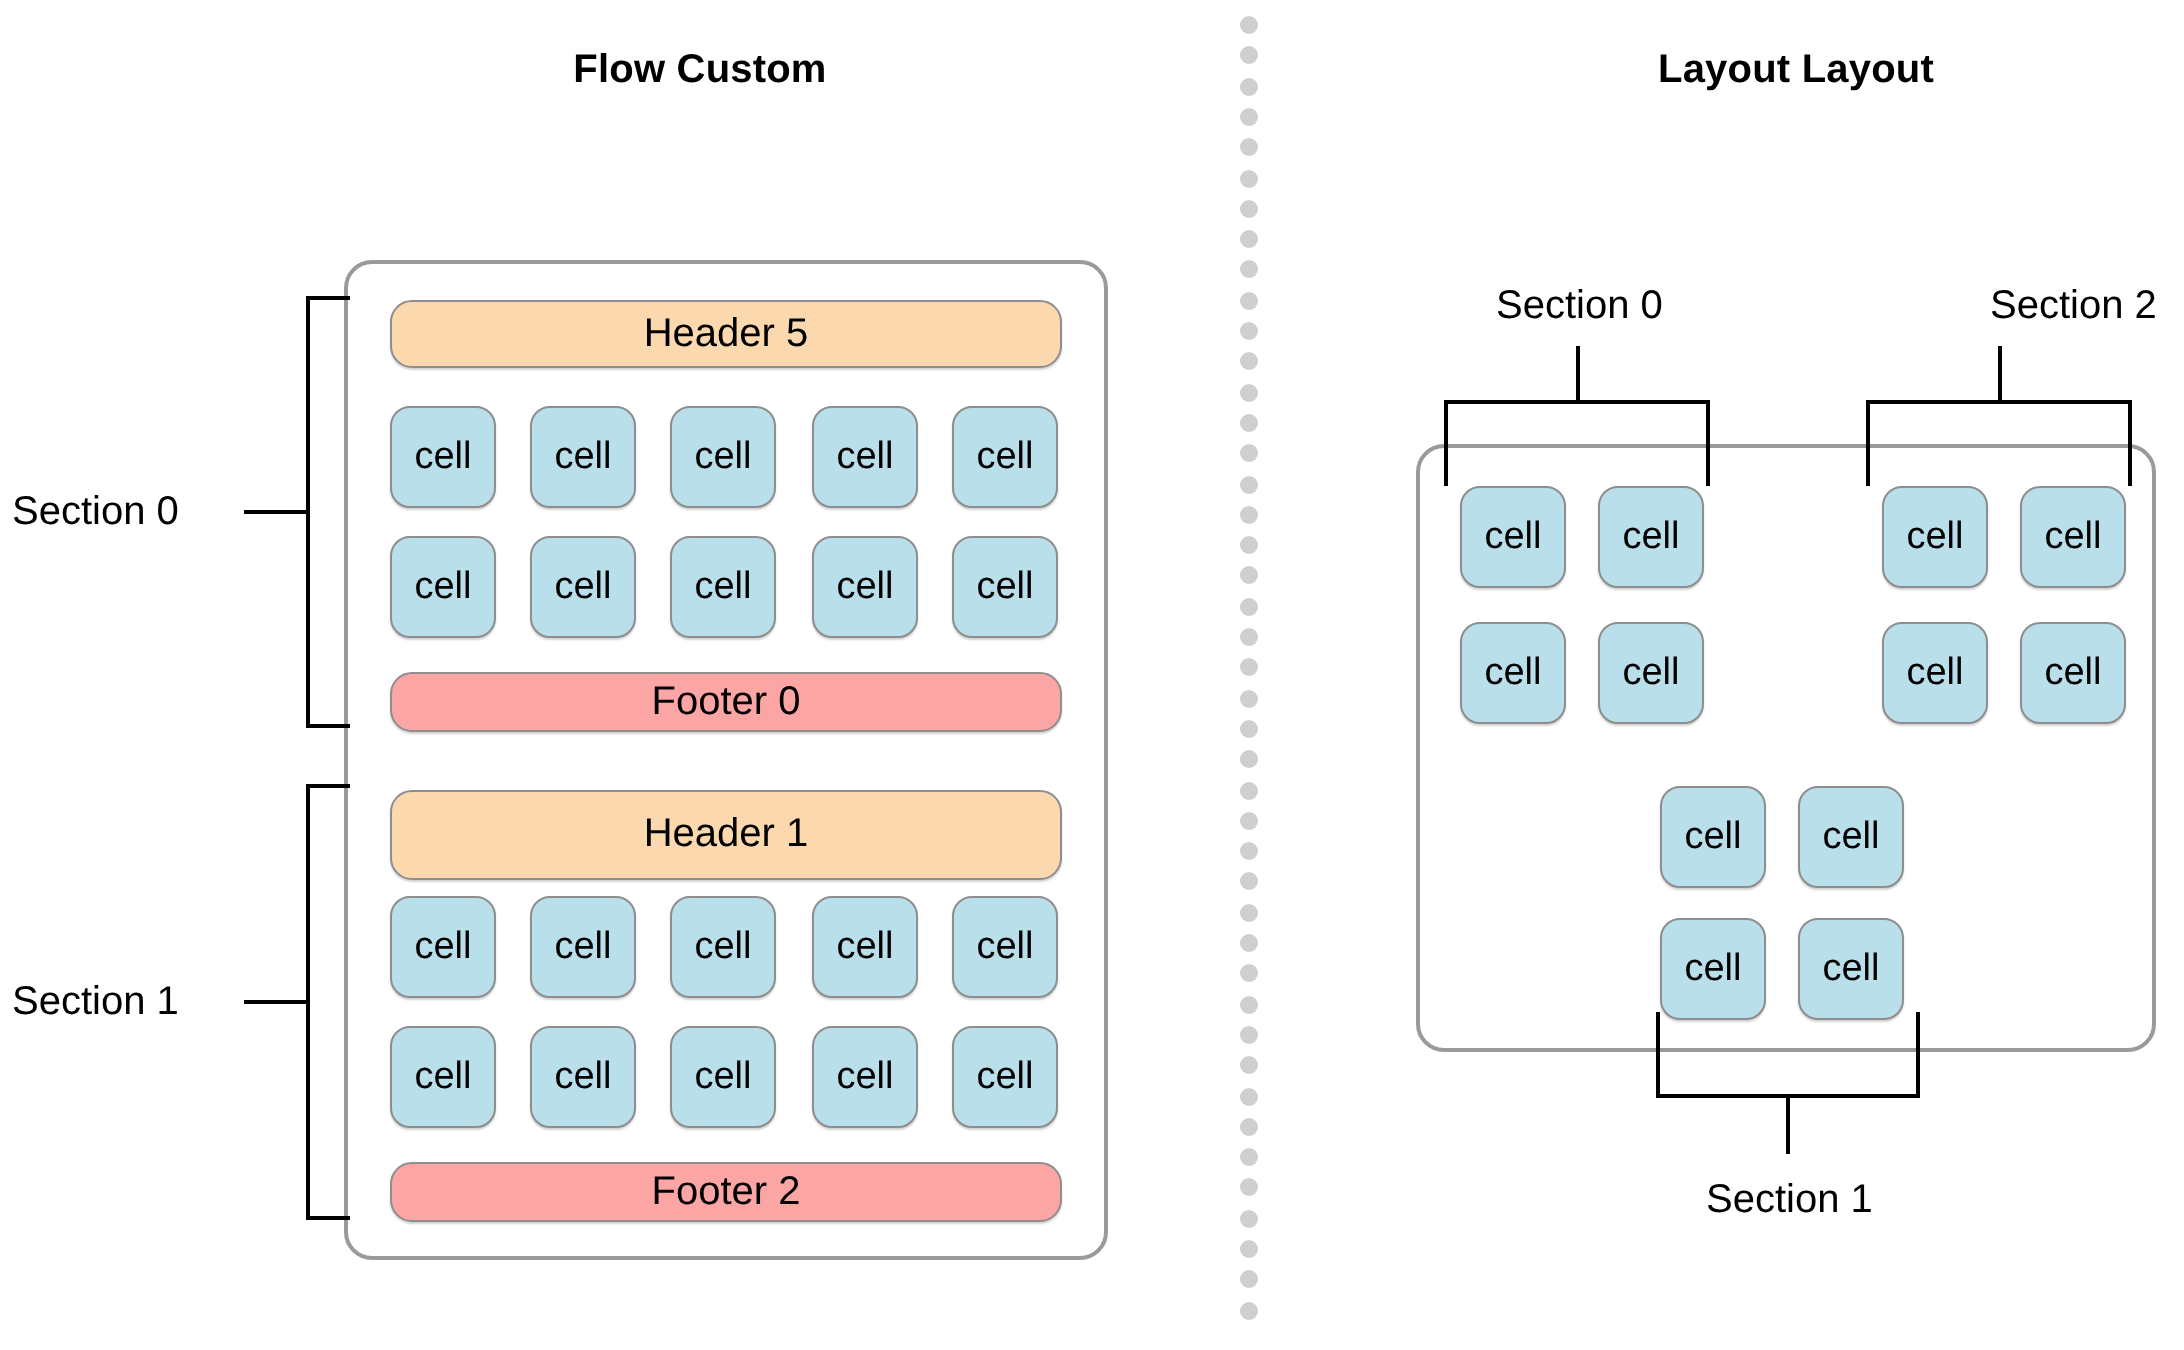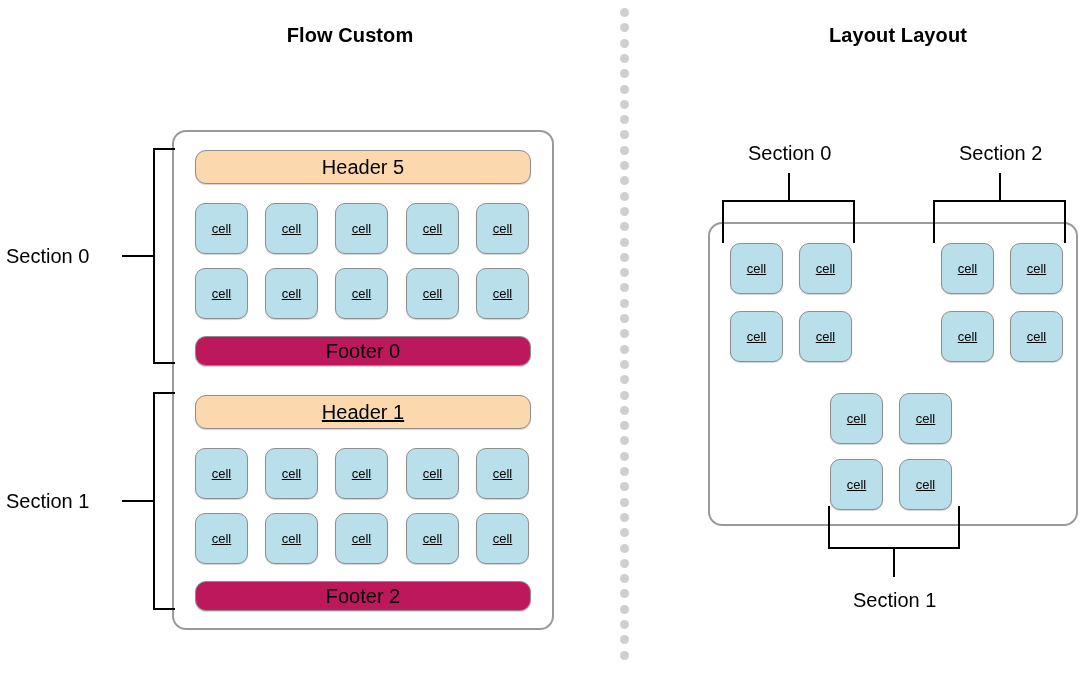--- a/index.html
+++ b/index.html
@@ -43,37 +43,36 @@
   #custom-container{left:708px;top:222px;width:370px;height:304px;}
 
   
   .cell{
     position:absolute;
     box-sizing:border-box;
     background:#b9dfeb;
     border:1.5px solid #8e8e8e;
     border-radius:10px;
     display:flex;align-items:center;justify-content:center;
-    font-size:13px;
+    font-size:19px;
     color:#000;
     box-shadow:0 1px 1px rgba(0,0,0,0.18);
-    text-decoration:underline;
   }
   .bar{
     position:absolute;
     box-sizing:border-box;
     border:1.5px solid #8e8e8e;
     border-radius:11px;
     display:flex;align-items:center;justify-content:center;
     font-size:20px;
     color:#000;
     box-shadow:0 1px 1px rgba(0,0,0,0.18);
   }
   .bar.header{background:#fbd8ae;}
-  .bar.footer{background:#be185d;}
+  .bar.footer{background:#fca5a5;}
 
   
   .bracket-left{          
     position:absolute;
     border:2.5px solid #000;
     border-right:none;
     box-sizing:border-box;
   }
   .bracket-top{           
     position:absolute;
@@ -169,21 +168,21 @@
 <div class="cell" style="left:335px;top:268px;width:53px;height:51px;">cell</div>
 <div class="cell" style="left:406px;top:268px;width:53px;height:51px;">cell</div>
 <div class="cell" style="left:476px;top:268px;width:53px;height:51px;">cell</div>
 
 <div class="bar footer" style="left:195px;top:336px;width:336px;height:30px;">Footer 0</div>
 
 <div class="bracket-left" style="left:153px;top:392px;width:22px;height:218px;"></div>
 <div class="stem-h" style="left:122px;top:500px;width:32px;"></div>
 <div class="brk-label" style="left:6px;top:490px;">Section 1</div>
 
-<div class="bar header" style="left:195px;top:395px;width:336px;height:34px;text-decoration:underline;">Header 1</div>
+<div class="bar header" style="left:195px;top:395px;width:336px;height:45px;">Header 1</div>
 
 <div class="cell" style="left:195px;top:448px;width:53px;height:51px;">cell</div>
 <div class="cell" style="left:265px;top:448px;width:53px;height:51px;">cell</div>
 <div class="cell" style="left:335px;top:448px;width:53px;height:51px;">cell</div>
 <div class="cell" style="left:406px;top:448px;width:53px;height:51px;">cell</div>
 <div class="cell" style="left:476px;top:448px;width:53px;height:51px;">cell</div>
 
 <div class="cell" style="left:195px;top:513px;width:53px;height:51px;">cell</div>
 <div class="cell" style="left:265px;top:513px;width:53px;height:51px;">cell</div>
 <div class="cell" style="left:335px;top:513px;width:53px;height:51px;">cell</div>
@@ -198,21 +197,21 @@
 <div class="stem-v" style="left:788px;top:173px;height:28px;"></div>
 <div class="brk-label" style="left:748px;top:142px;">Section 0</div>
 
 <div class="cell" style="left:730px;top:243px;width:53px;height:51px;">cell</div>
 <div class="cell" style="left:799px;top:243px;width:53px;height:51px;">cell</div>
 <div class="cell" style="left:730px;top:311px;width:53px;height:51px;">cell</div>
 <div class="cell" style="left:799px;top:311px;width:53px;height:51px;">cell</div>
 
 <div class="bracket-top" style="left:933px;top:200px;width:133px;height:43px;"></div>
 <div class="stem-v" style="left:999px;top:173px;height:28px;"></div>
-<div class="brk-label" style="left:959px;top:142px;">Section 2</div>
+<div class="brk-label" style="left:995px;top:142px;">Section 2</div>
 
 <div class="cell" style="left:941px;top:243px;width:53px;height:51px;">cell</div>
 <div class="cell" style="left:1010px;top:243px;width:53px;height:51px;">cell</div>
 <div class="cell" style="left:941px;top:311px;width:53px;height:51px;">cell</div>
 <div class="cell" style="left:1010px;top:311px;width:53px;height:51px;">cell</div>
 
 <div class="cell" style="left:830px;top:393px;width:53px;height:51px;">cell</div>
 <div class="cell" style="left:899px;top:393px;width:53px;height:51px;">cell</div>
 <div class="cell" style="left:830px;top:459px;width:53px;height:51px;">cell</div>
 <div class="cell" style="left:899px;top:459px;width:53px;height:51px;">cell</div>

